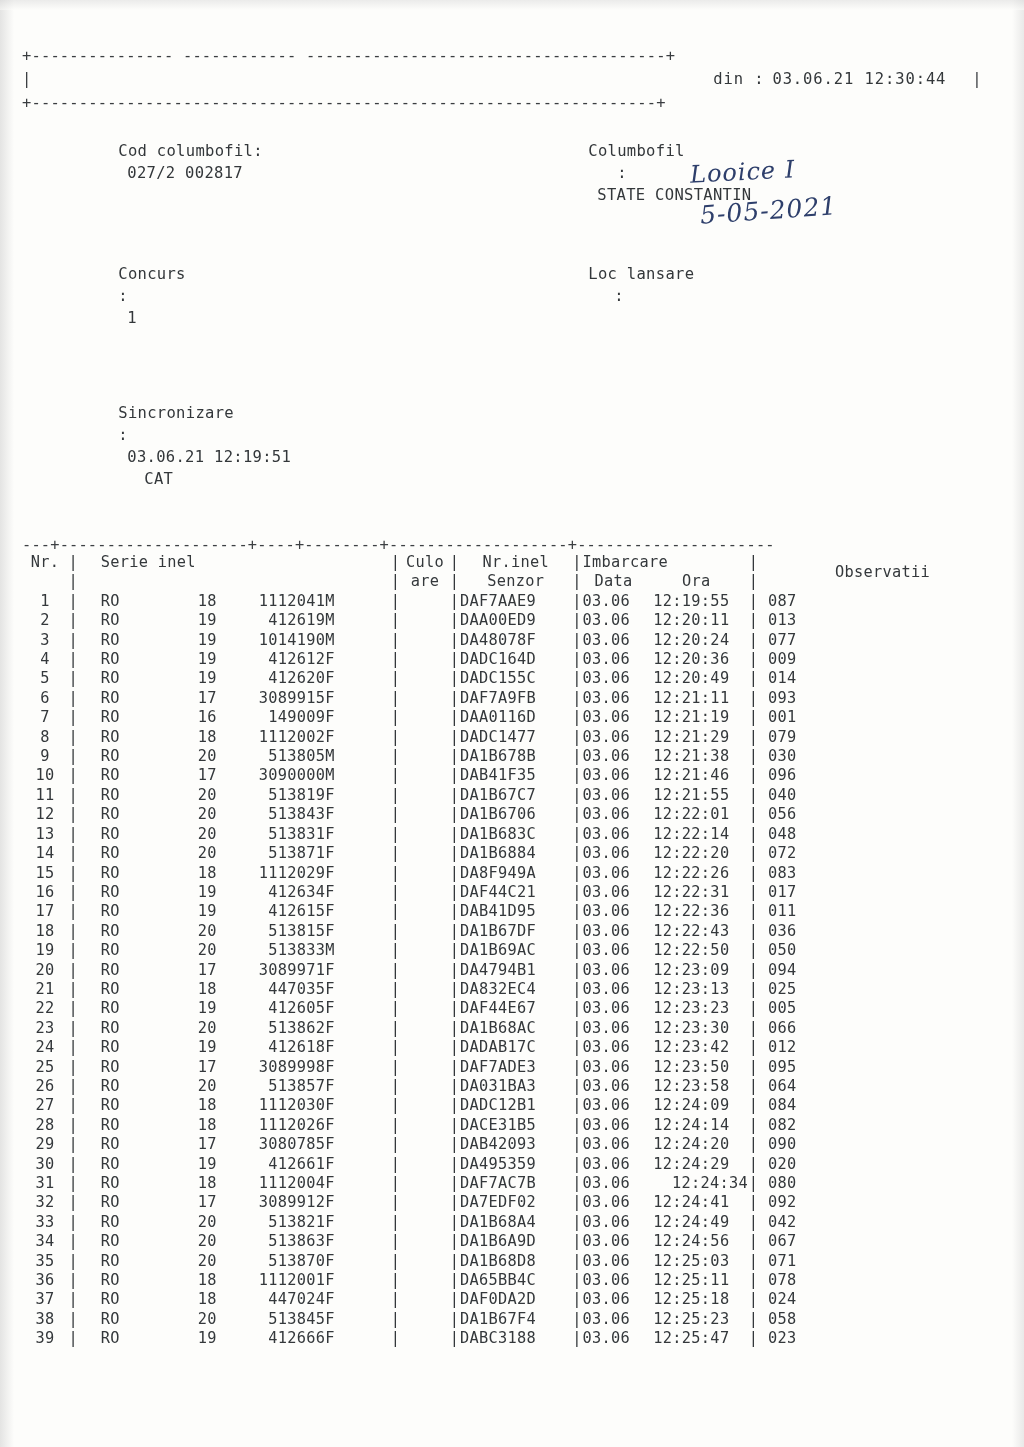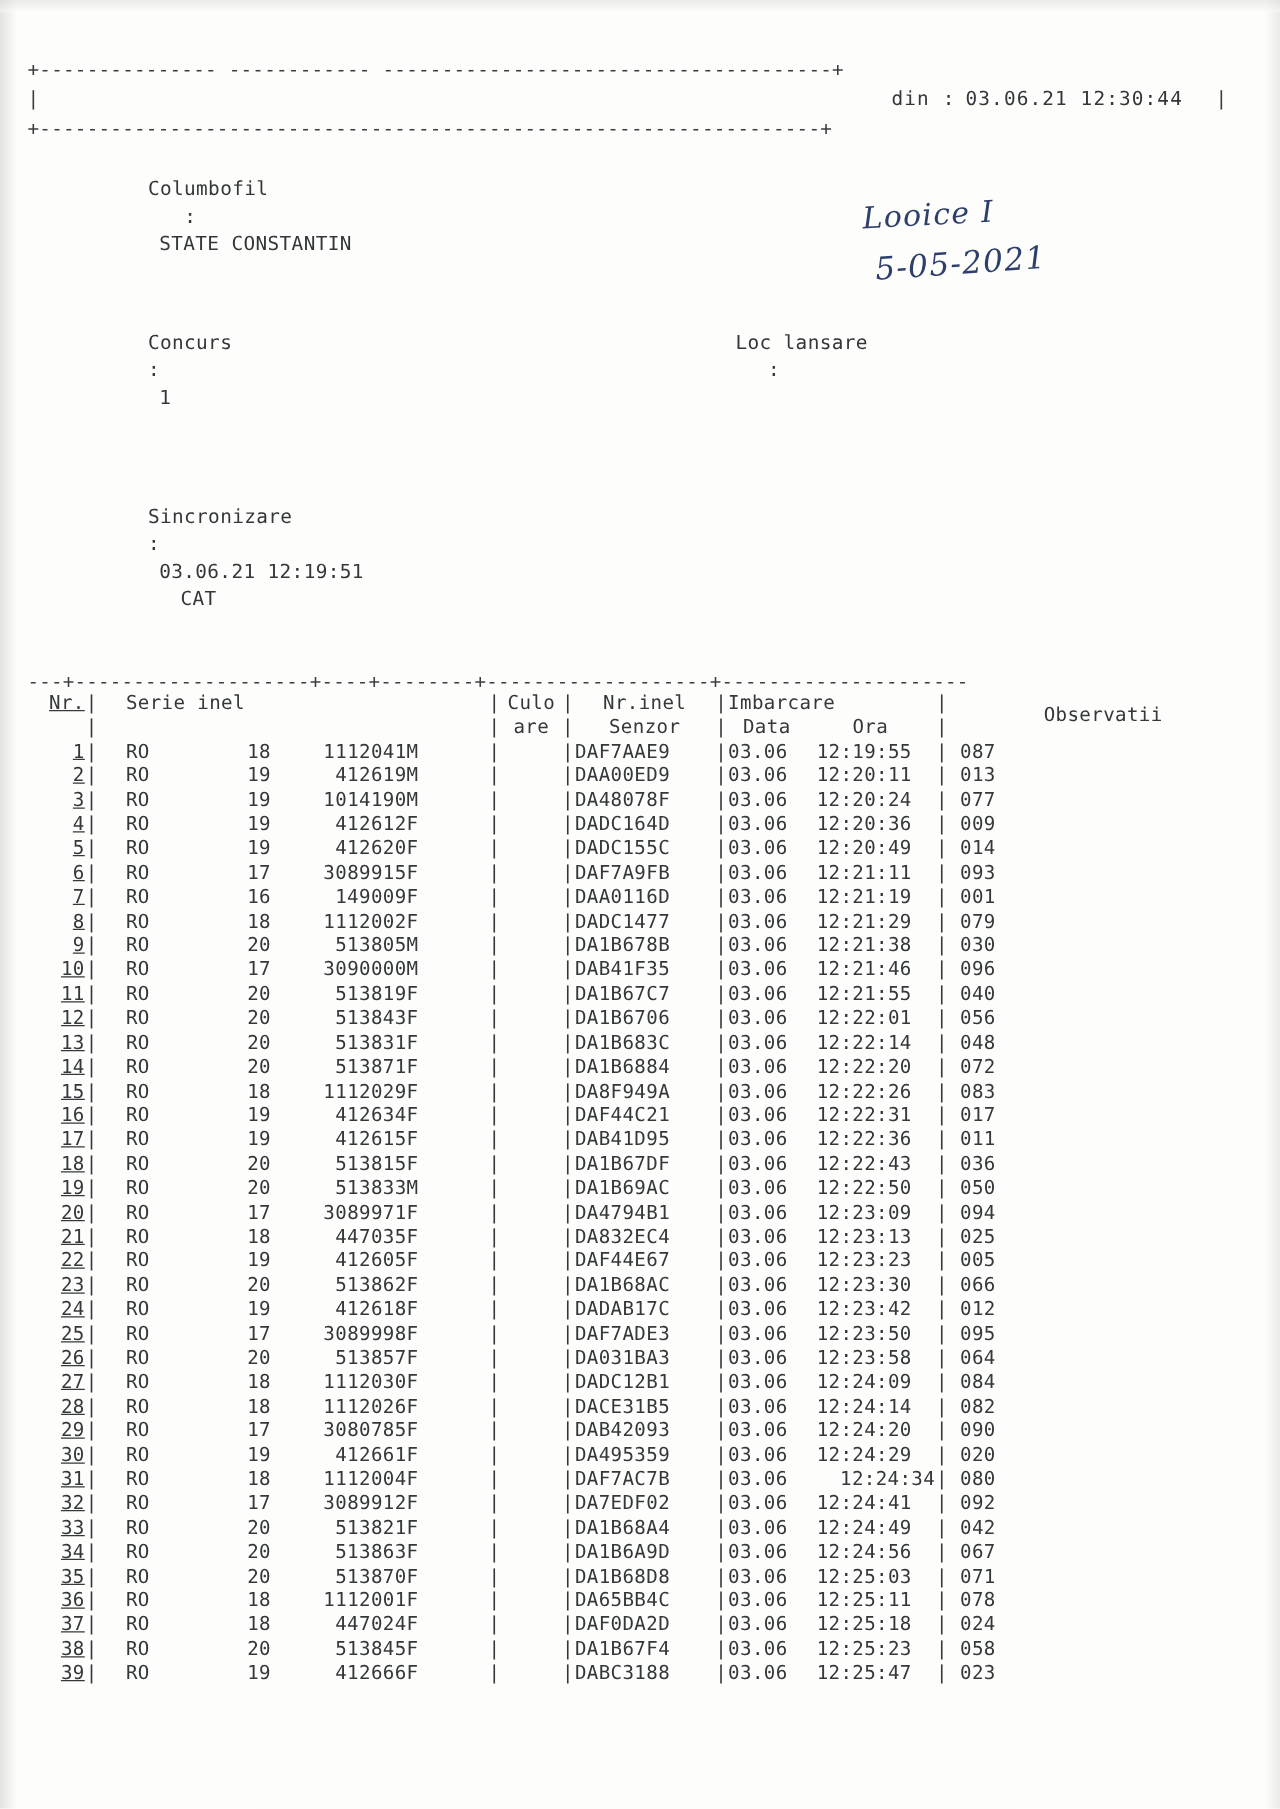--- a/index.html
+++ b/index.html
@@ -118,21 +118,21 @@
     font-size: 15.3px;
     line-height: 19.4px;
   }
   .tbl td, .tbl th {
     padding: 0;
     font-weight: normal;
     white-space: pre;
     vertical-align: top;
     color: #34383b;
   }
-  .c-nr     { width: 46px;  text-align: right; padding-right: 2px; text-decoration: underline; }
+  .c-nr     { width: 46px;  text-align: center; padding-right: 2px; }
   .c-sep    { width: 11px;  text-align: center; color: #4a4d50; }
   .c-serie  { width: 290px; }
   .c-culoare{ width: 48px;  }
   .c-inel   { width: 112px; }
   .c-data   { width: 62px;  }
   .c-ora    { width: 95px;  }
   .c-obs    { width: 200px; padding-left: 7px; }
 
   .divider {
     white-space: pre;
@@ -163,20 +163,24 @@
       <span style="flex:1"></span>
       <span class="title-date">din :</span>
       <span class="title-date" style="margin-left:8px;">03.06.21 12:30:44</span>
       <span class="bar" style="margin-left:26px;">|</span>
     </div>
 
     <div class="rule-row" style="margin-top:6px;">+------------------------------------------------------------------+</div>
 
     <div class="meta">
       <div class="meta-row">
+        <div class="meta-left">
+          <span>Cod columbofil:</span>
+          <span style="margin-left:9px;">027/2 002817</span>
+        </div>
         <div class="meta-right">
           <span>Columbofil</span>
           <span style="margin-left:29px;">:</span>
           <span style="margin-left:9px;">STATE CONSTANTIN</span>
         </div>
       </div>
 
       <div class="meta-row" style="margin-top:13px;">
         <div class="meta-left">
           <span style="display:inline-block;width:137px;">Concurs</span>

